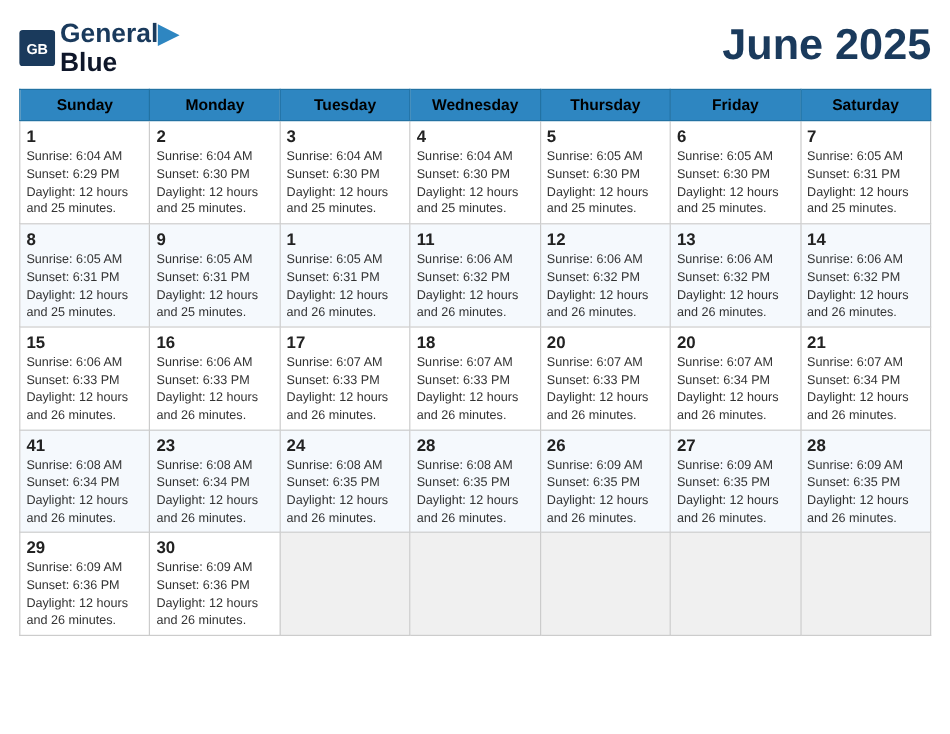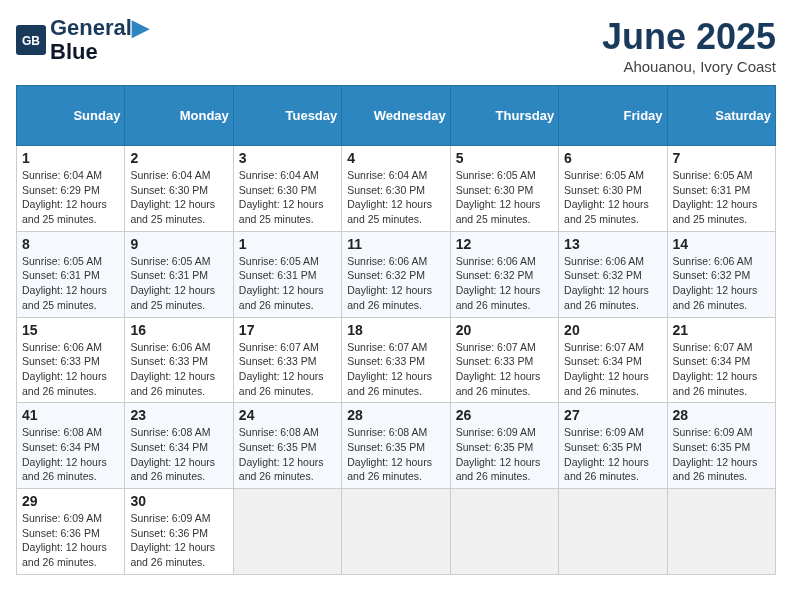--- a/index.html
+++ b/index.html
@@ -28,41 +28,41 @@
     }
     .logo-text span {
       color: #2e86c1;
     }
     .logo-icon {
       width: 30px;
       height: 30px;
       margin-right: 4px;
     }
     .title-area {
-      text-align: right;
+      text-align: center;
     }
     .month-title {
       font-size: 36px;
       font-weight: bold;
       color: #1a3a5c;
     }
     .location-title {
       font-size: 15px;
       color: #444;
     }
     .calendar {
       width: 100%;
       border-collapse: collapse;
       font-size: 11px;
     }
     .calendar th {
       background: #2e86c1;
-      color: #ffffff;
-      padding: 22px 4px;
-      text-align: right;
+      color: #000000;
+      padding: 5px 4px;
+      text-align: center;
       font-size: 13px;
       font-weight: bold;
       border: 1px solid #2272a3;
     }
     .calendar td {
       border: 1px solid #ccc;
       vertical-align: top;
       padding: 4px 5px;
       width: 108px;
       min-height: 80px;
@@ -96,21 +96,20 @@
       <rect x="0" y="0" width="30" height="30" rx="3" fill="#1a3a5c"></rect>
       <text x="15" y="20" font-size="12" fill="white" text-anchor="middle" font-weight="bold">GB</text>
     </svg>
     <div class="logo-text">
       <div>General<span>▶</span></div>
       <div style="color:#0f172a;">Blue</div>
     </div>
   </div>
   <div class="title-area">
     <div class="month-title">June 2025</div>
-    <div class="location-title">Ahouanou, Ivory Coast</div>
   </div>
 </div>
 
 <table class="calendar">
   <thead>
     <tr id="weekday-header">
     <th>Sunday</th>
         <th>Monday</th>
         <th>Tuesday</th>
         <th>Wednesday</th>

